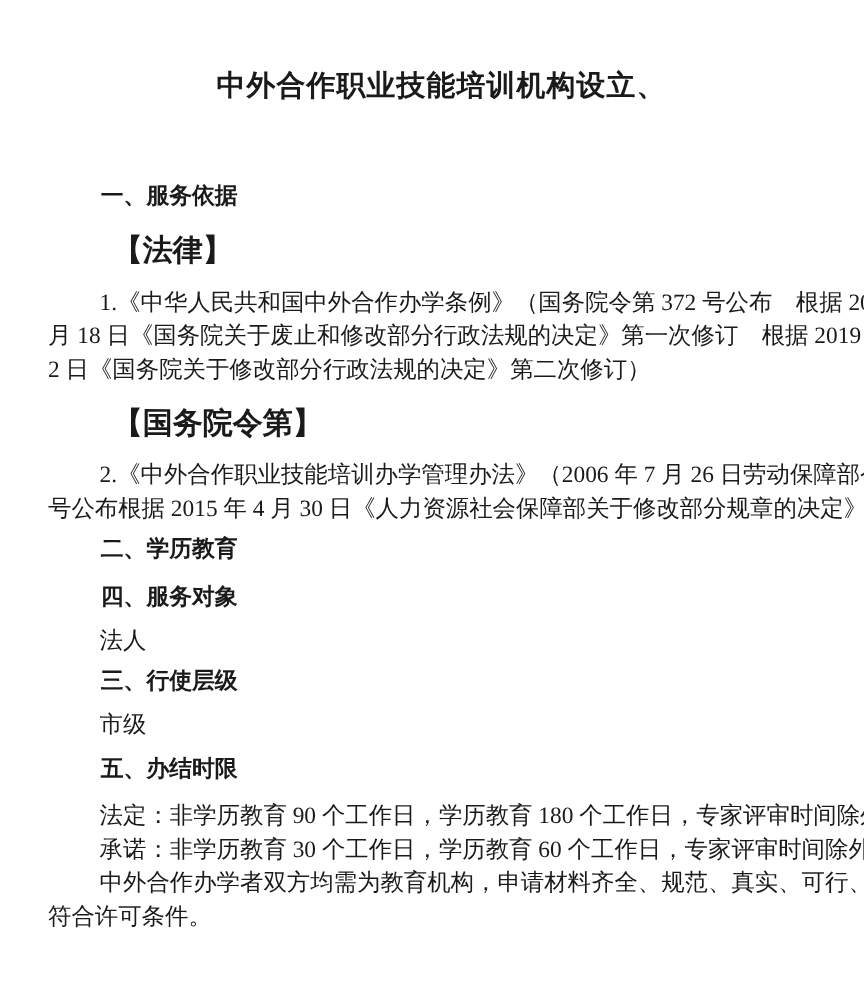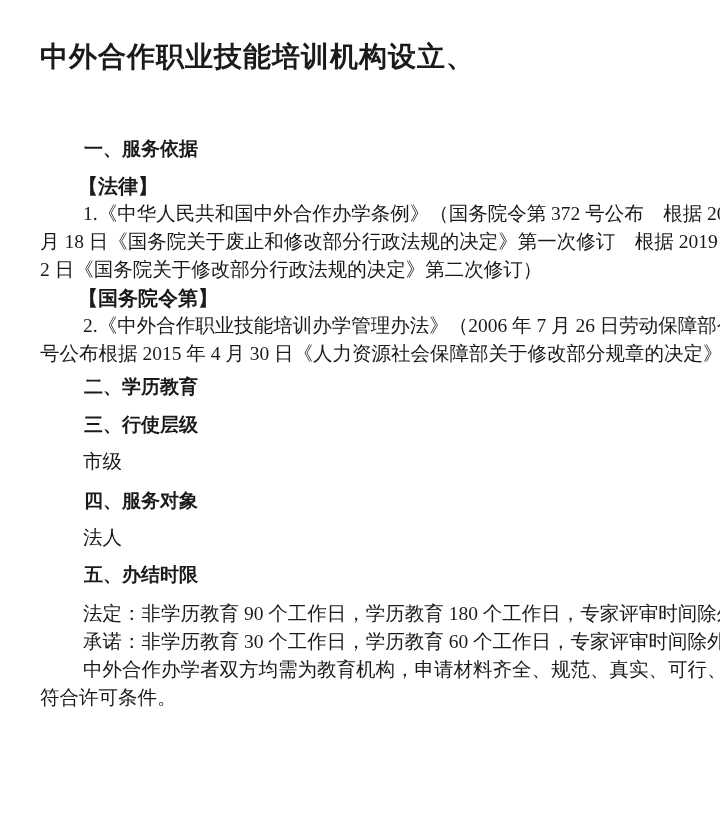--- a/index.html
+++ b/index.html
@@ -9,46 +9,47 @@
     height: 836px;
     background: #ffffff;
     color: #1a1a1a;
     box-sizing: border-box;
     padding: 34px 24px 0 40px;
     overflow: hidden;
   }
   .title {
     font-family: "Liberation Serif", "DejaVu Serif", serif;
     font-weight: bold;
-    font-size: 28px;
+    font-size: 24px;
     line-height: 46px;
     letter-spacing: 1px;
-    margin: 0 0 54px 0;
+    text-align: center;
+    margin: 15px 0 54px 0;
   }
   .heading {
     font-family: "Liberation Sans", "DejaVu Sans", sans-serif;
     font-weight: bold;
     font-size: 19px;
     line-height: 30px;
     padding-left: 44px;
     margin: 0 0 8px 0;
     white-space: nowrap;
   }
   .h2 { margin-top: 4px; }
   .h3 { margin-top: 4px; }
   .h4 { margin-top: 10px; }
   .h5 { margin-top: 8px; margin-bottom: 10px; }
   .h6 { margin-top: 10px; }
   .cat-label {
     font-family: "Liberation Sans", "DejaVu Sans", sans-serif;
     font-weight: bold;
-    font-size: 20px;
+    font-size: 25px;
     line-height: 28px;
     padding-left: 38px;
-    margin: 0;
+    margin: 16px;
     white-space: nowrap;
   }
   .bline {
     font-family: "Liberation Serif", "DejaVu Serif", serif;
     font-size: 19.5px;
     line-height: 28px;
     margin: 0;
     white-space: nowrap;
   }
   .indent { padding-left: 43px; }
@@ -75,27 +76,27 @@
       <div class="bline indent">2.《中外合作职业技能培训办学管理办法》（2006 年 7 月 26 日劳动保障部令第 27</div>
       <div class="bline">号公布根据 2015 年 4 月 30 日《人力资源社会保障部关于修改部分规章的决定》修订）</div>
     </div>
   </div>
 
   <div>
     <div class="heading h2">二、学历教育</div>
   </div>
 
   <div>
-    <div class="heading h3">三、行使层级</div>
-    <div class="bline indent">市级</div>
+    <div class="heading h4">四、服务对象</div>
+    <div class="bline indent">法人</div>
   </div>
 
   <div>
-    <div class="heading h4">四、服务对象</div>
-    <div class="bline indent">法人</div>
+    <div class="heading h3">三、行使层级</div>
+    <div class="bline indent">市级</div>
   </div>
 
   <div>
     <div class="heading h5">五、办结时限</div>
     <div class="bline indent">法定：非学历教育 90 个工作日，学历教育 180 个工作日，专家评审时间除外。</div>
     <div class="bline indent">承诺：非学历教育 30 个工作日，学历教育 60 个工作日，专家评审时间除外。</div>
   </div>
 
   <div>
     <div>

